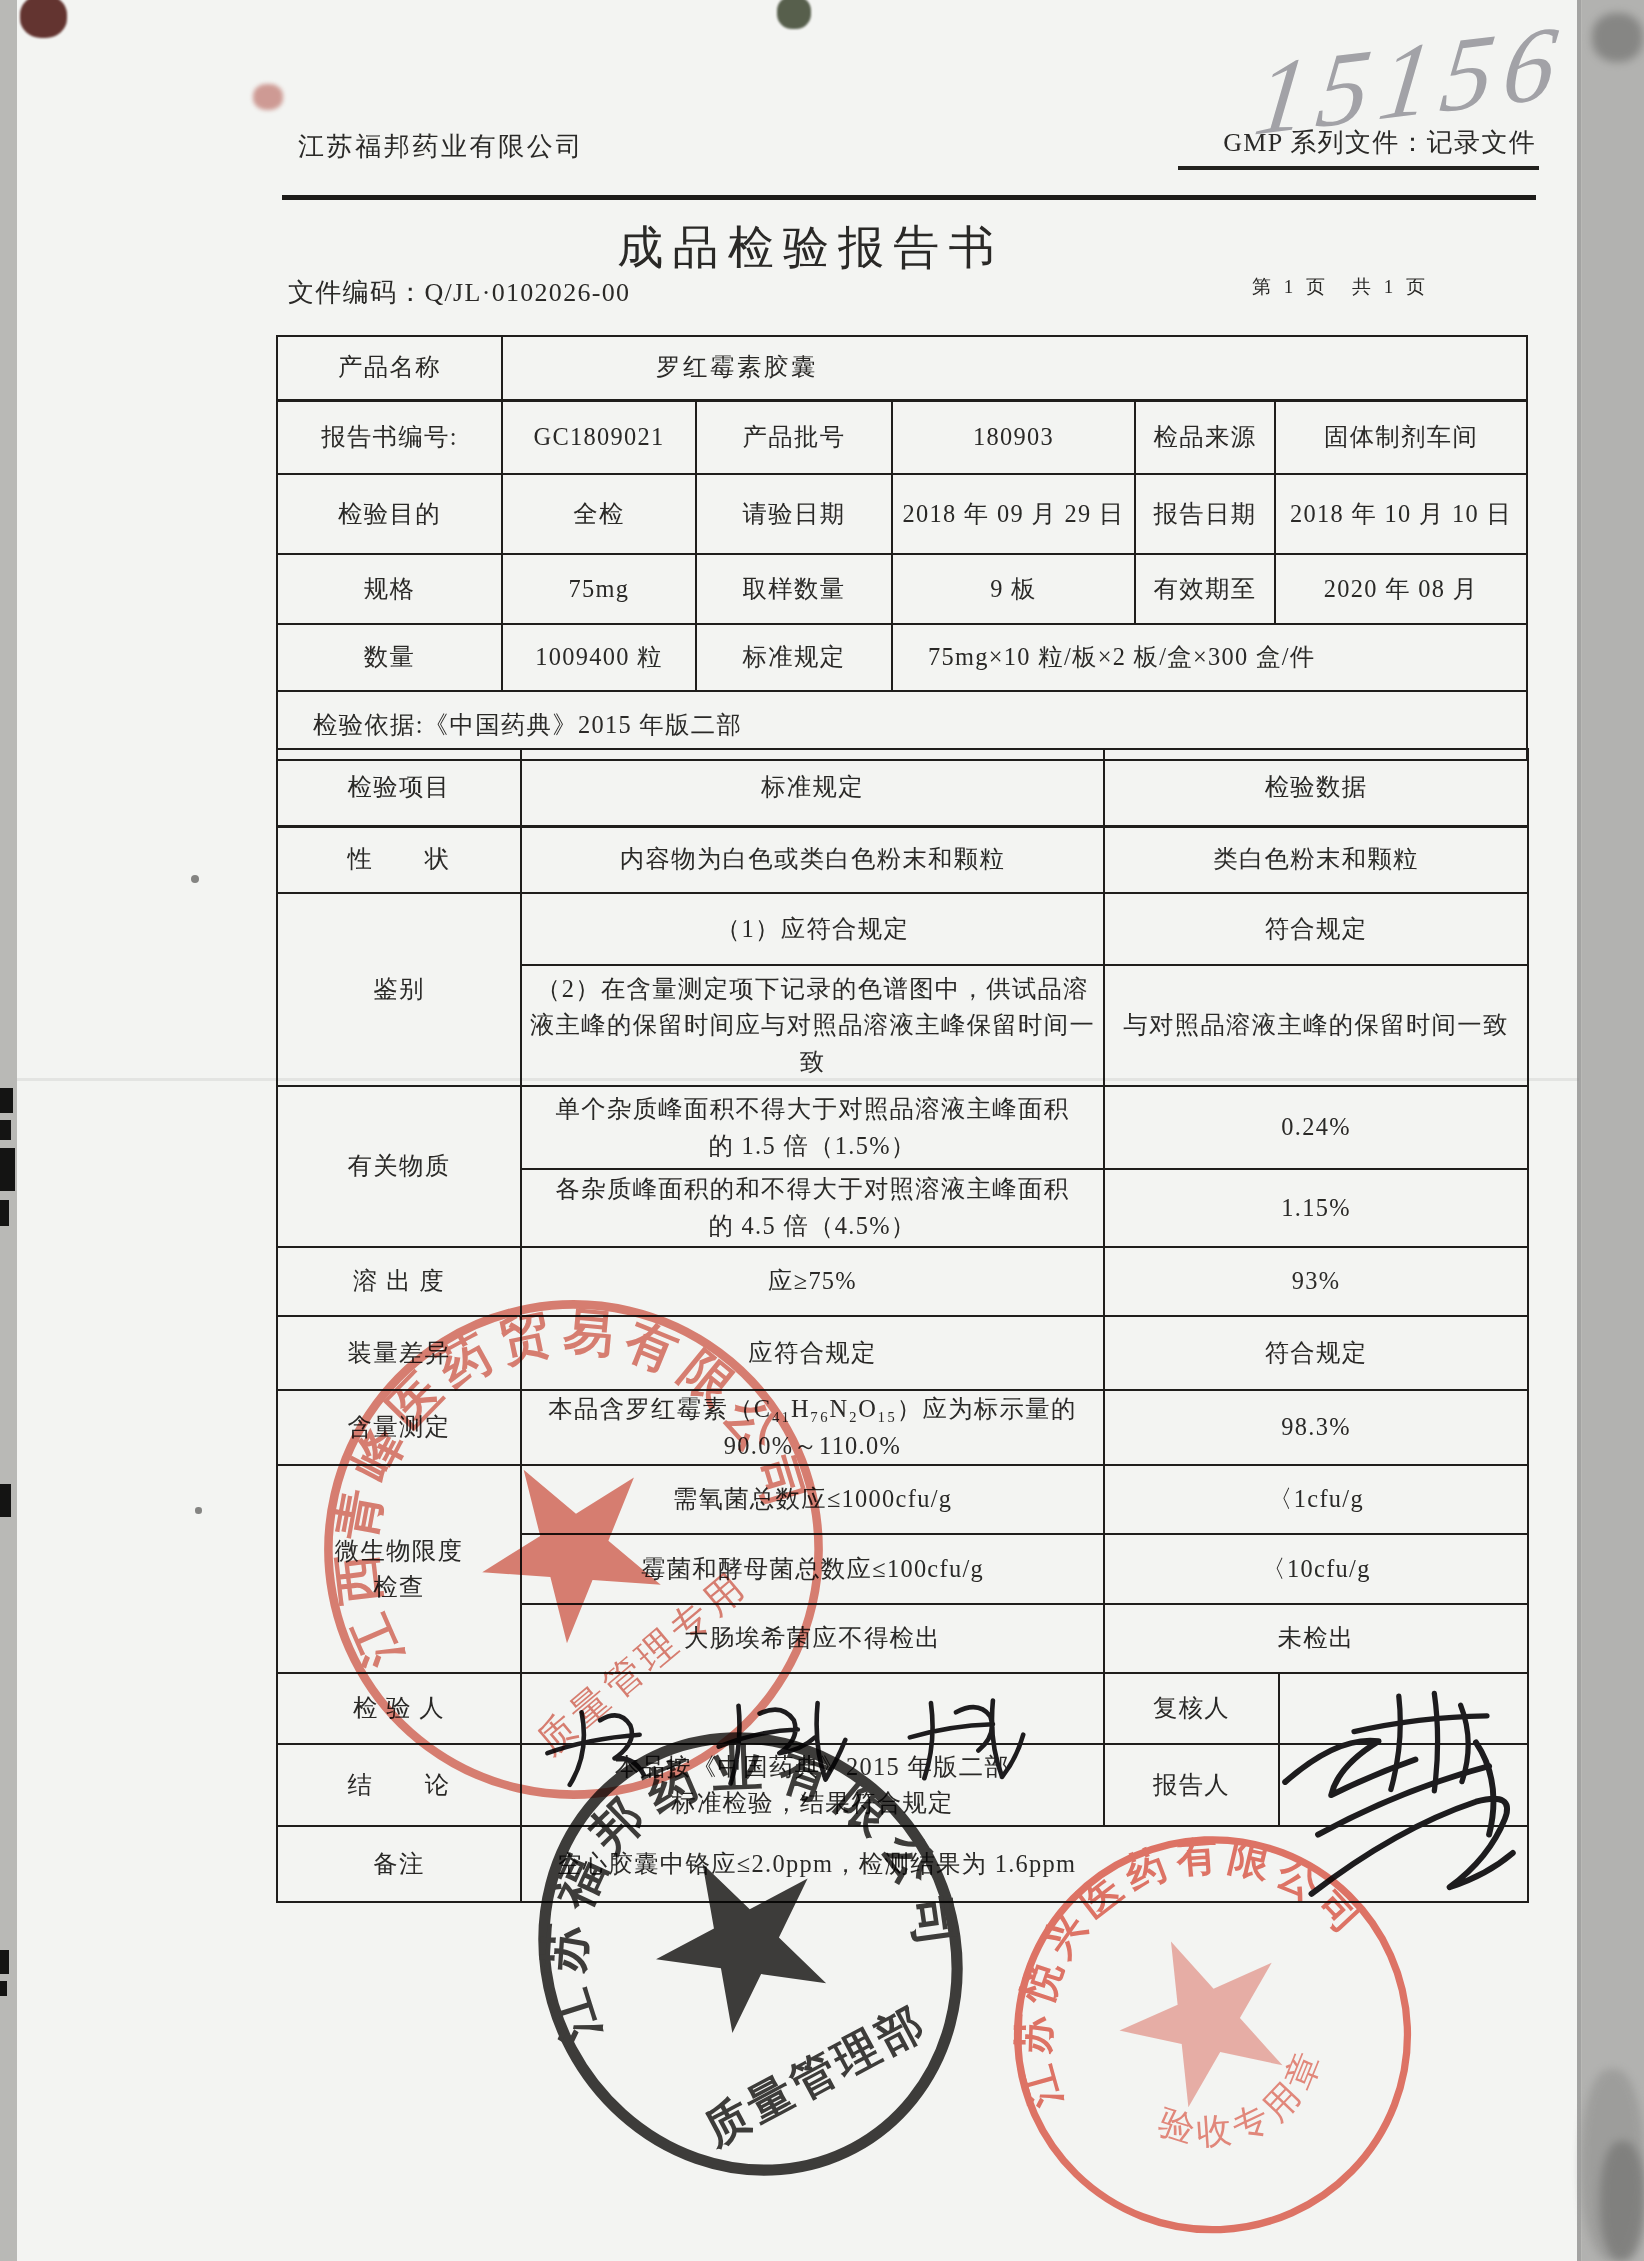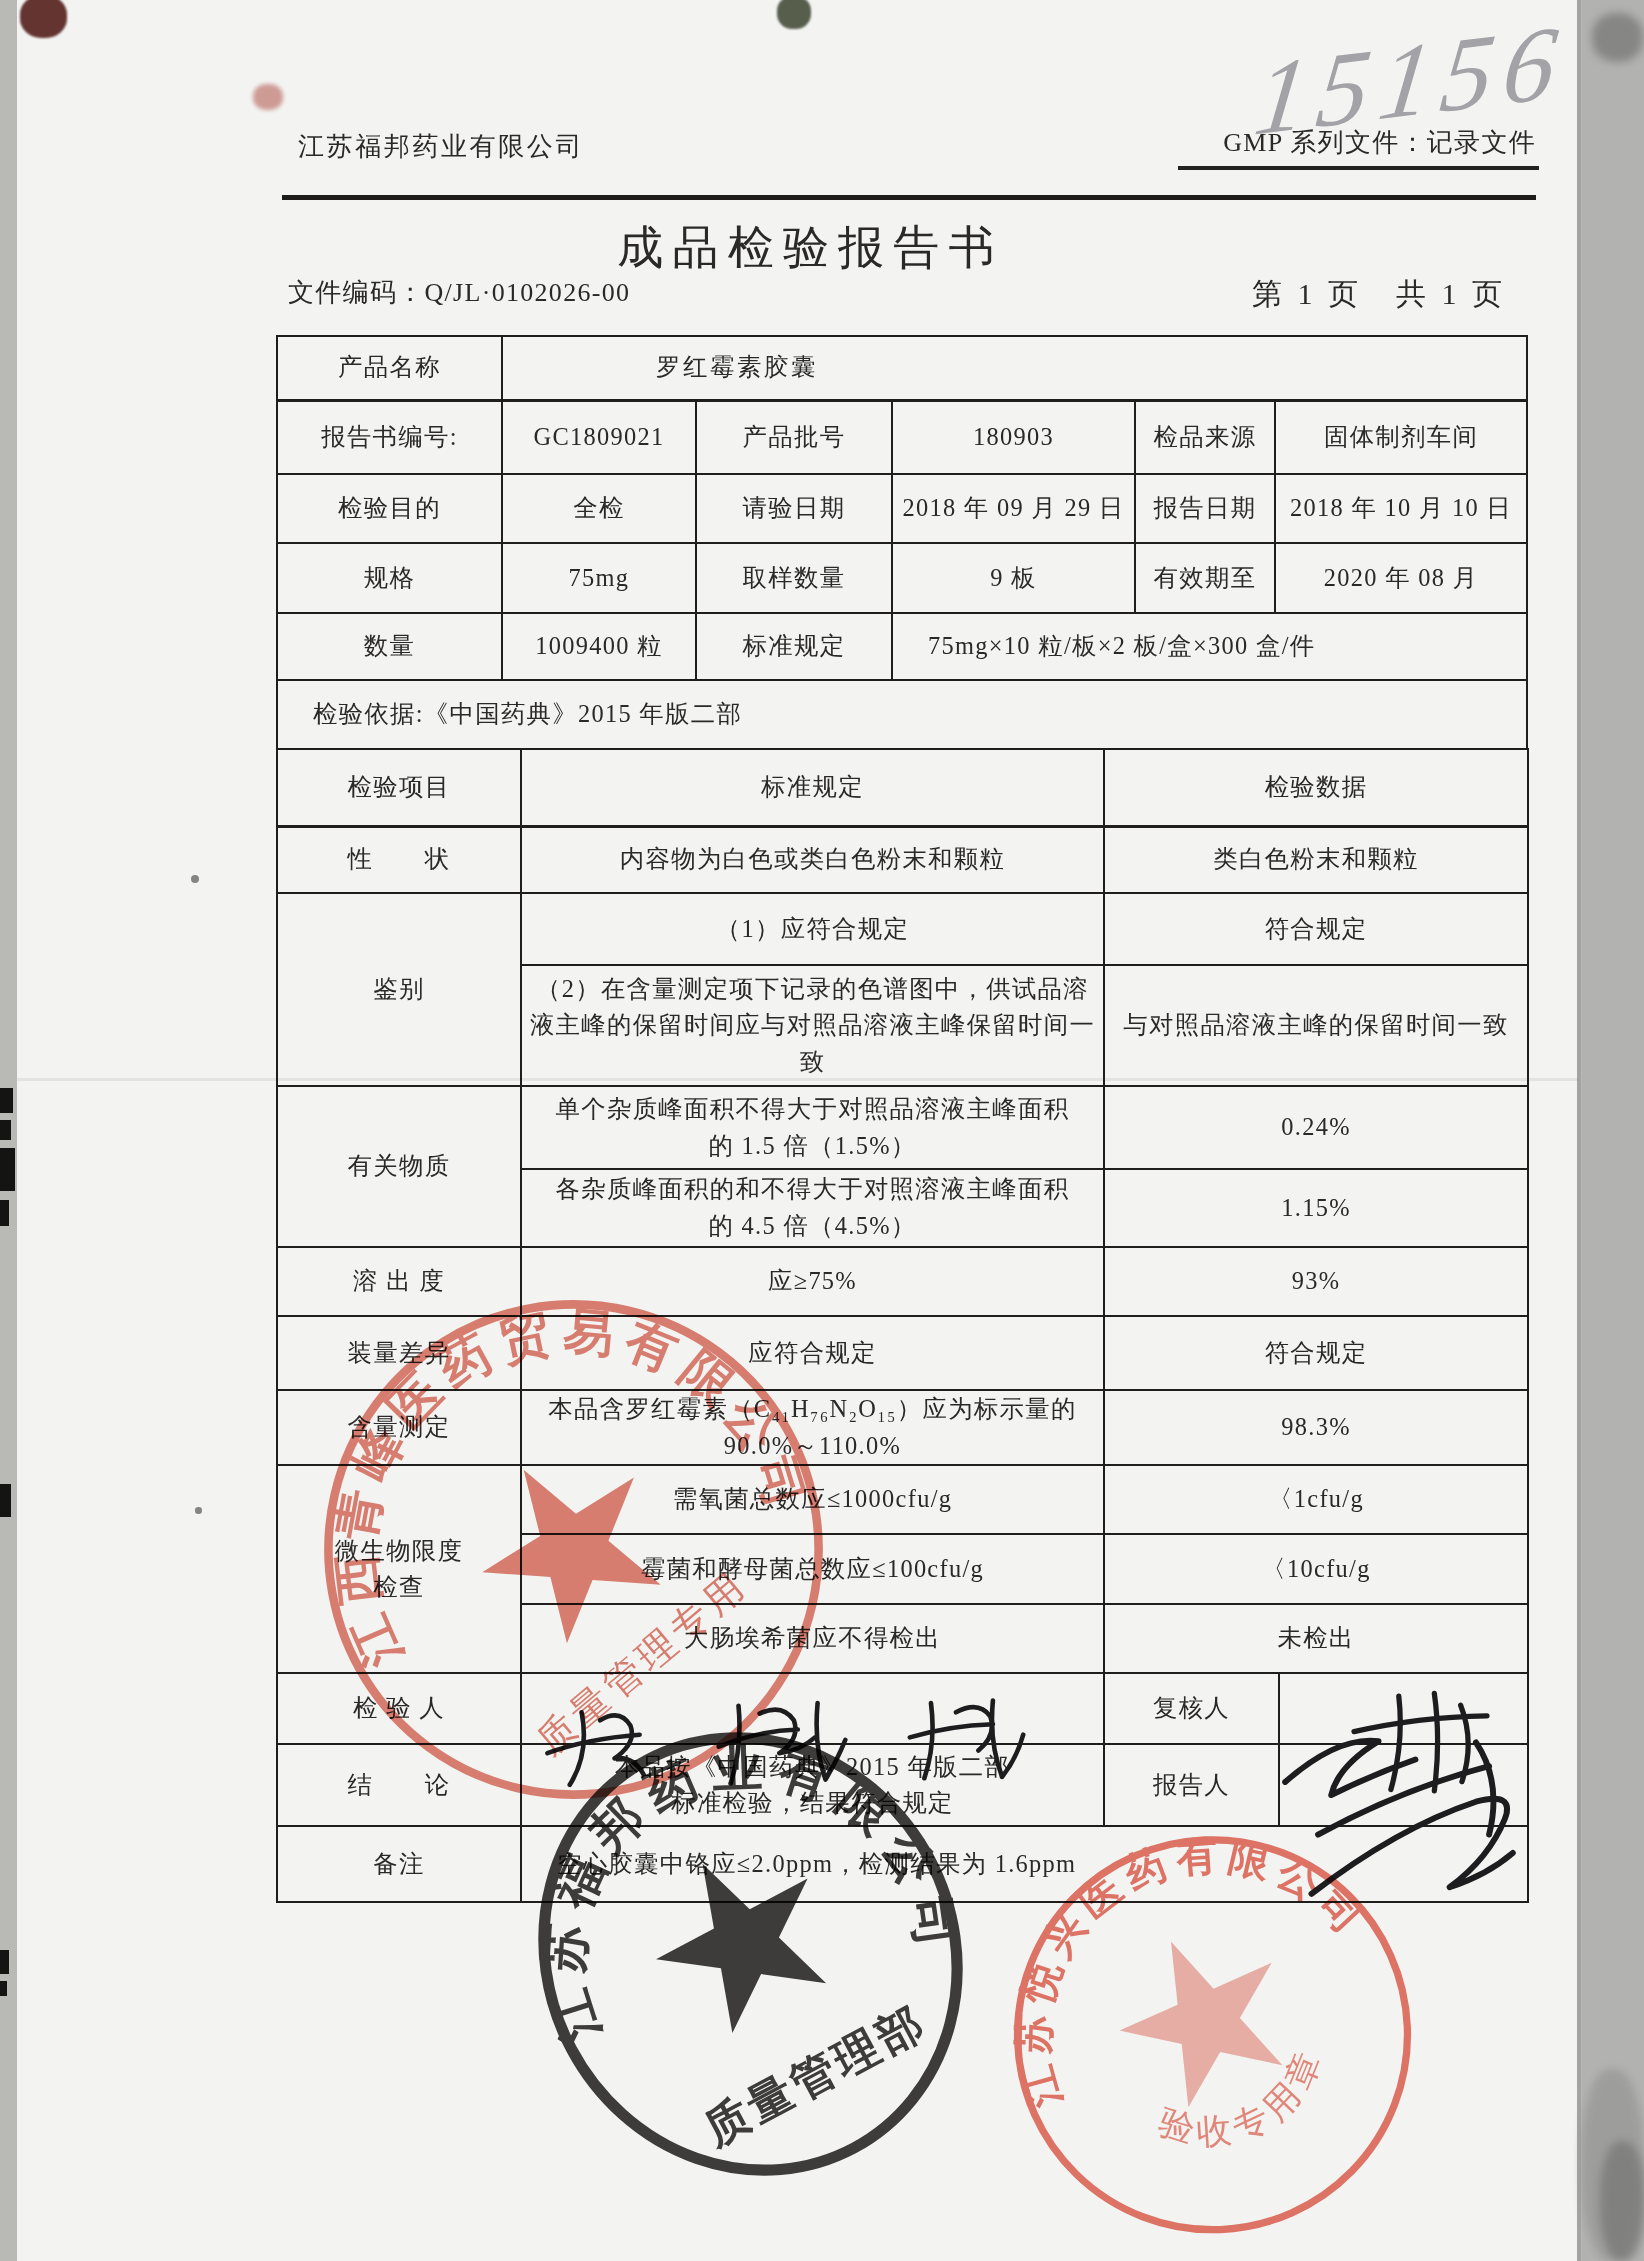--- a/index.html
+++ b/index.html
@@ -21,21 +21,21 @@
   .speck{position:absolute;background:#3a3937;border-radius:50%;opacity:.6;}
   .crease{position:absolute;left:17px;width:1562px;height:2.6px;background:#8a8a88;opacity:.14;}
   
   .company{position:absolute;left:298px;top:129px;font-size:26px;letter-spacing:2.6px;}
   .gmp{position:absolute;right:109px;top:125px;font-size:26px;letter-spacing:1.3px;}
   .gmp-underline{position:absolute;left:1178px;top:166px;width:361px;height:4px;background:#23221f;}
   .main-rule{position:absolute;left:282px;top:195px;width:1254px;height:4.6px;background:#1d1c1a;}
   .doc-title{position:absolute;left:547px;top:217px;width:527px;text-align:center;
     font-size:46px;font-weight:normal;letter-spacing:9.2px;}
   .doc-code{position:absolute;left:288px;top:275px;font-size:26px;letter-spacing:1.3px;}
-  .page-info{position:absolute;left:1252px;top:274px;font-size:30px;letter-spacing:4px;}
+  .page-info{position:absolute;left:1252px;top:274px;font-size:19px;letter-spacing:4px;}
   .pencil-number{
     position:absolute;left:1255px;top:20px;font-size:104px;font-style:italic;
     color:#94949a;letter-spacing:10.5px;transform:rotate(-7deg) skewX(-14deg);opacity:.85;
   }
   
   table{border-collapse:collapse;table-layout:fixed;position:absolute;background:transparent;}
   td{border:2px solid #1f1e1c;text-align:center;vertical-align:middle;
      font-size:24.4px;line-height:1.5;letter-spacing:1.3px;padding:0 5.3px;overflow:hidden;}
   td.thickb{border-bottom-width:3.3px;}
   td.leftpad{text-align:left;padding-left:35px;}
@@ -96,21 +96,21 @@
     <td class="thickb prod-val" colspan="5">罗红霉素胶囊</td>
   </tr>
   <tr style="height:74px">
     <td>报告书编号:</td>
     <td>GC1809021</td>
     <td>产品批号</td>
     <td>180903</td>
     <td>检品来源</td>
     <td>固体制剂车间</td>
   </tr>
-  <tr style="height:69px">
+  <tr style="height:80px">
     <td>检验目的</td>
     <td>全检</td>
     <td>请验日期</td>
     <td>2018 年 09 月 29 日</td>
     <td>报告日期</td>
     <td>2018 年 10 月 10 日</td>
   </tr>
   <tr style="height:70px">
     <td>规格</td>
     <td>75mg</td>

